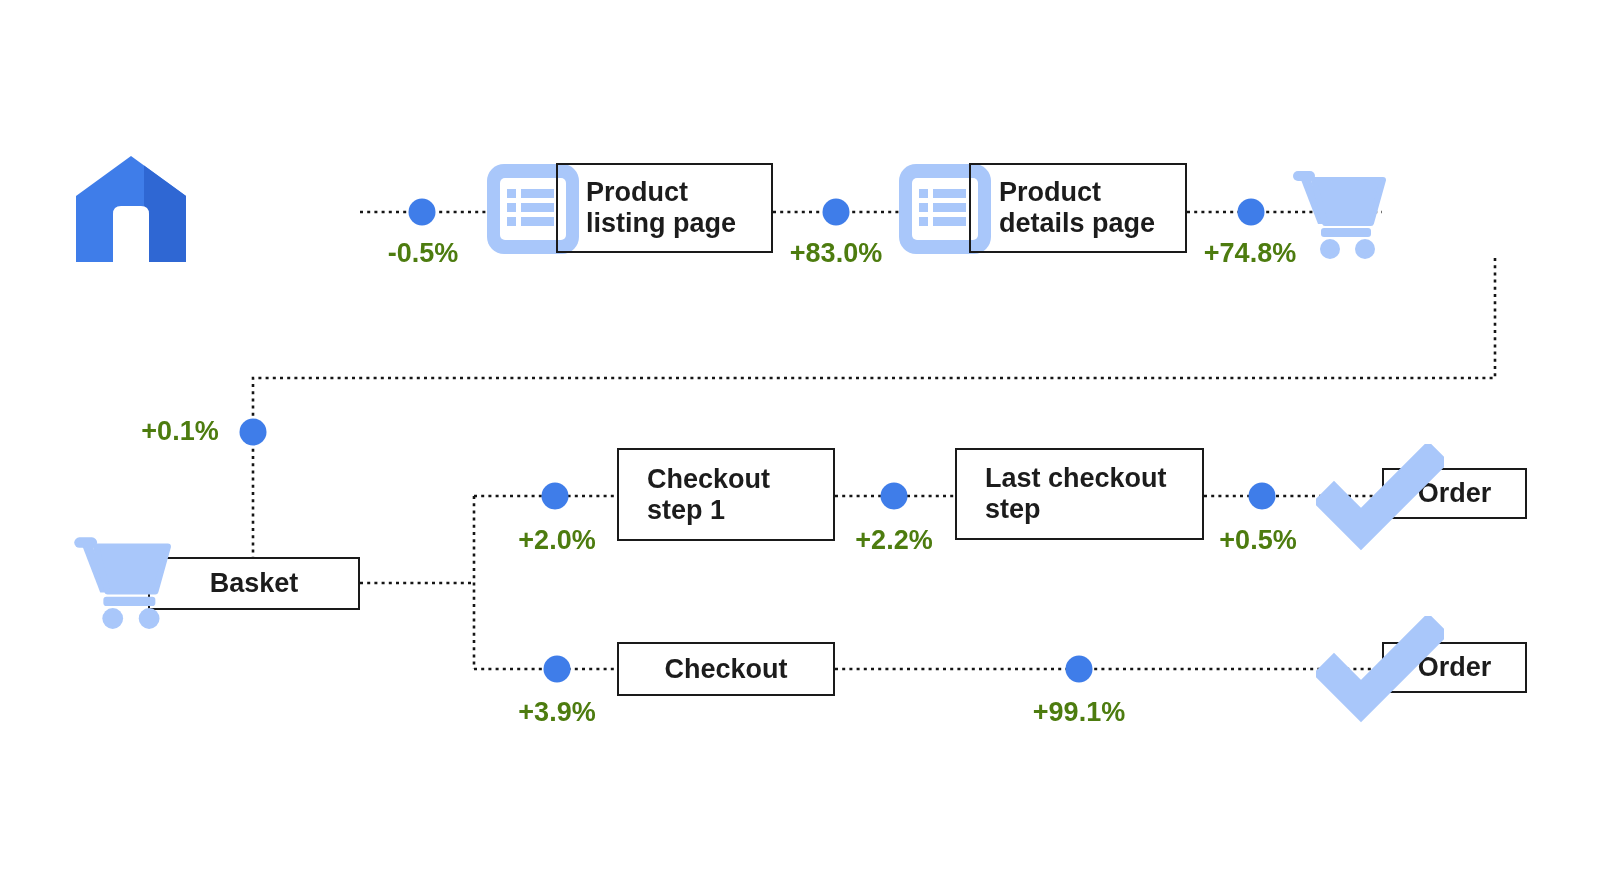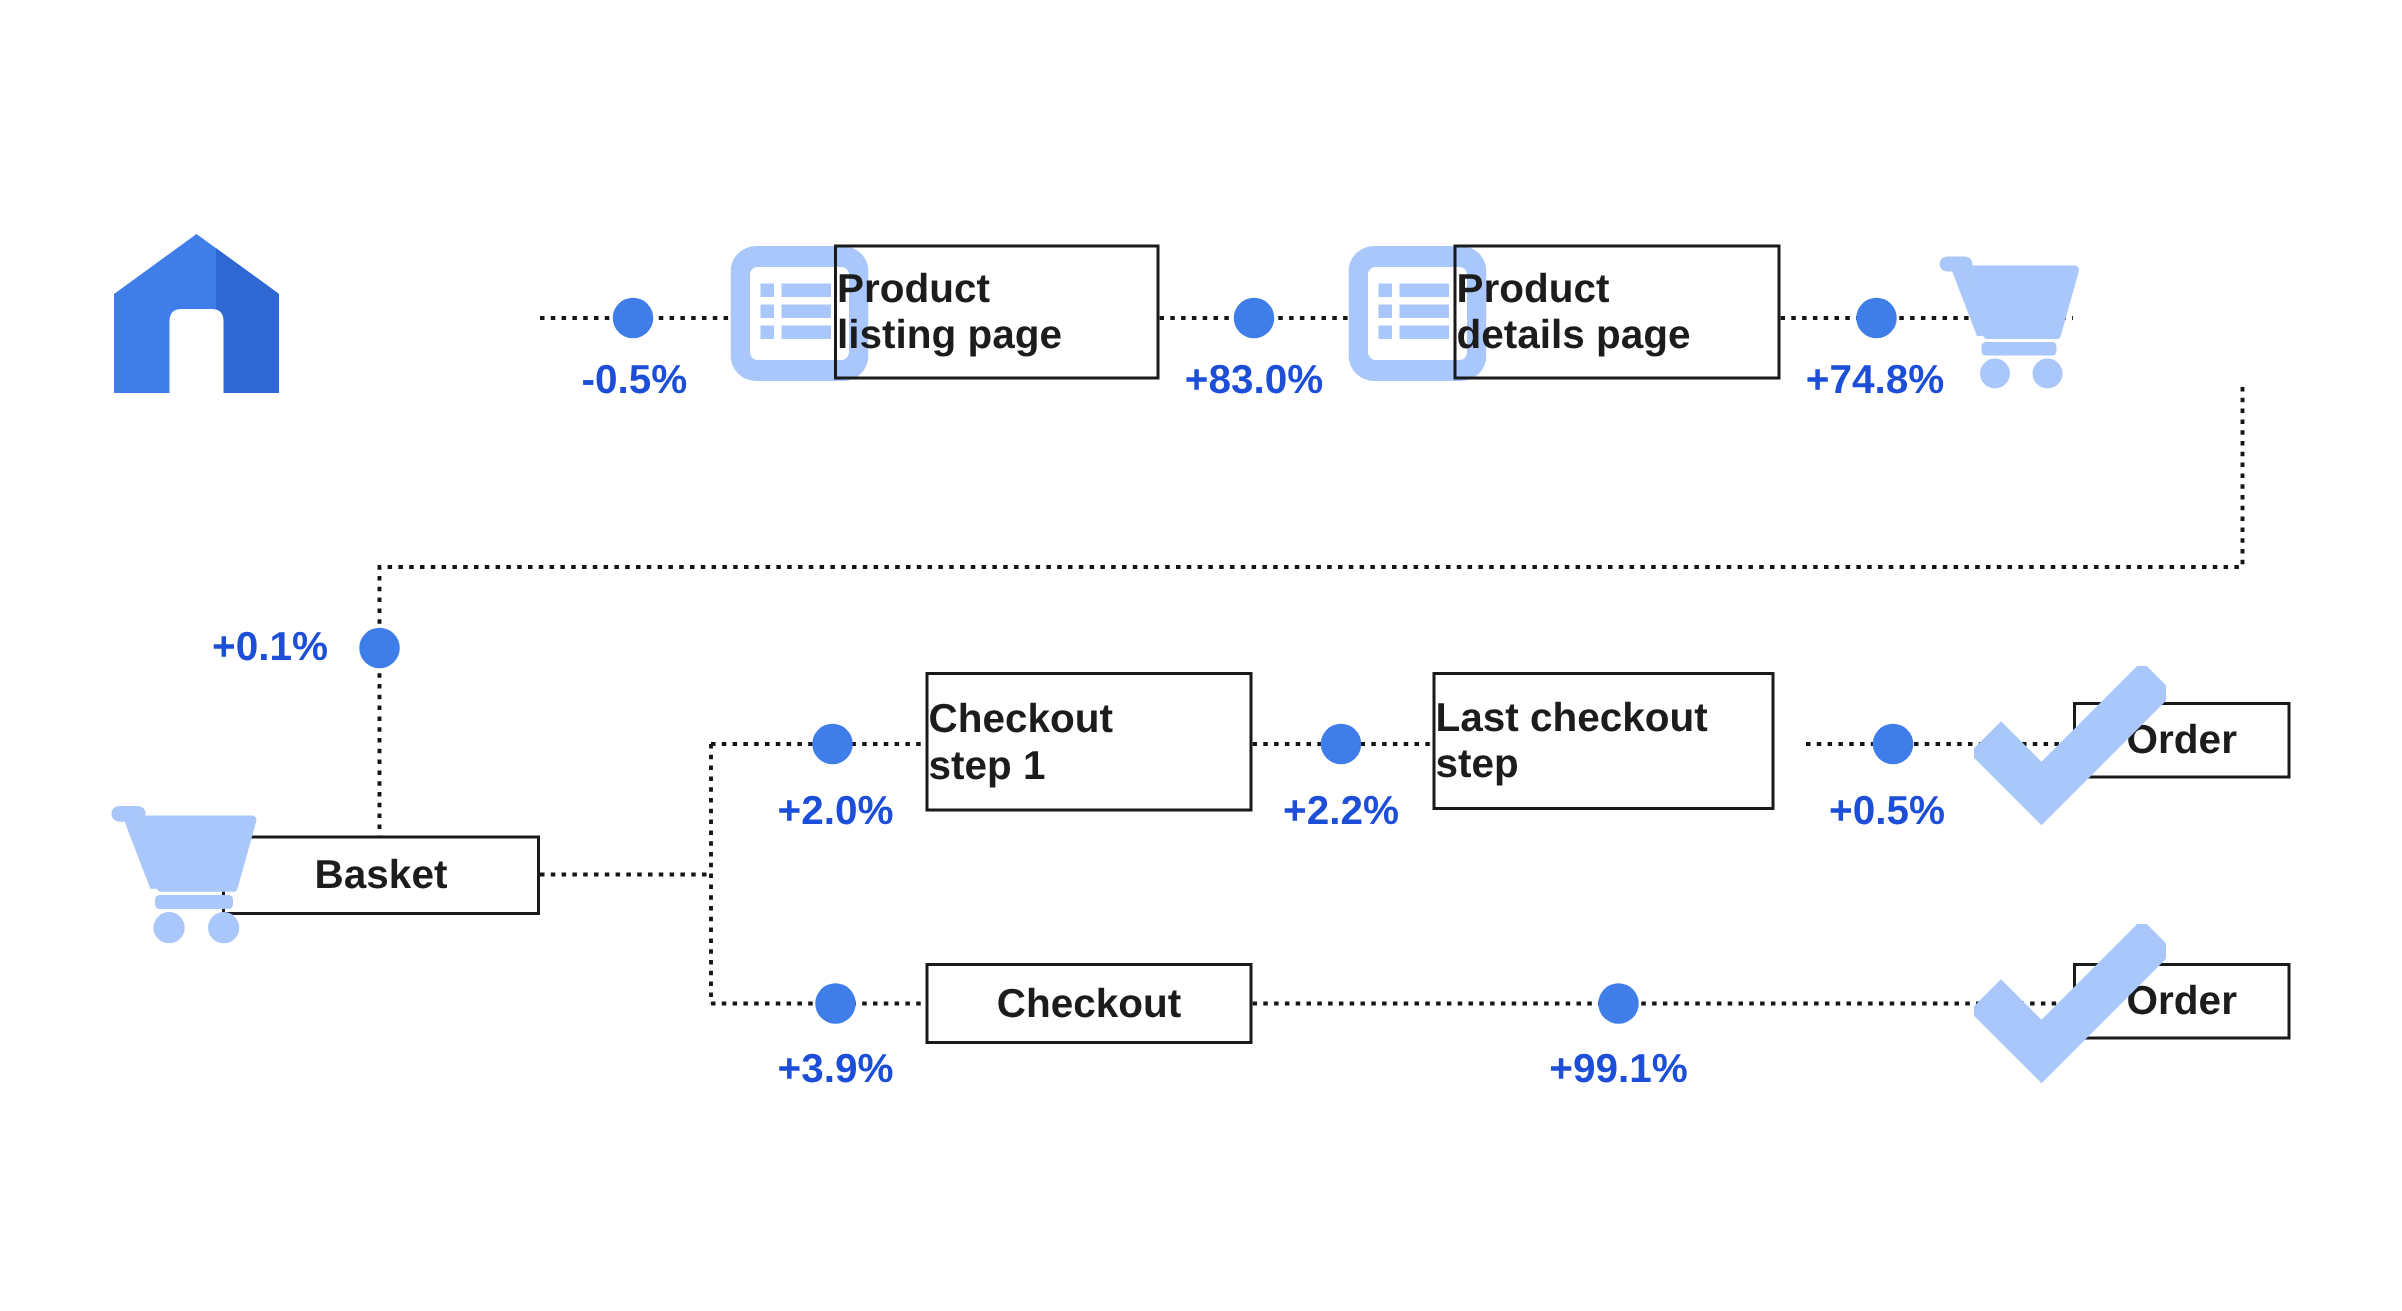--- a/index.html
+++ b/index.html
@@ -35,29 +35,30 @@
   .box-label{
     font-size:27px;
     font-weight:bold;
     color:#1c1c1c;
     line-height:31px;
     white-space:pre-line;
     z-index:5;
   }
   .box.two-line{
     justify-content:flex-start;
+    padding-left:28px;
     text-align:left;
   }
   .pct{
     position:absolute;
     width:120px;
     text-align:center;
     font-size:27px;
     font-weight:bold;
-    color:#1d4ed8;
+    color:#4d7c0f;
     z-index:5;
   }
 </style>
 </head>
 <body>
 
 <div class="canvas">
 
   <svg class="lines" width="1601" height="874" viewBox="0 0 1601 874">
     <g stroke="#151515" stroke-width="2.6" stroke-dasharray="3 4.2" fill="none">
@@ -114,21 +115,21 @@
 
   <div class="box" style="left:148px;top:557px;width:212px;height:53px">
     <span class="box-label">Basket</span>
   </div>
 
   <div class="box two-line" style="left:617px;top:448px;width:218px;height:93px">
     <span class="box-label">Checkout
 step 1</span>
   </div>
 
-  <div class="box two-line" style="left:955px;top:448px;width:228px;height:92px">
+  <div class="box two-line" style="left:955px;top:448px;width:249px;height:92px">
     <span class="box-label">Last checkout
 step</span>
   </div>
 
   <div class="box" style="left:1382px;top:468px;width:145px;height:51px">
     <span class="box-label">Order</span>
   </div>
 
   <div class="box" style="left:617px;top:642px;width:218px;height:54px">
     <span class="box-label">Checkout</span>

